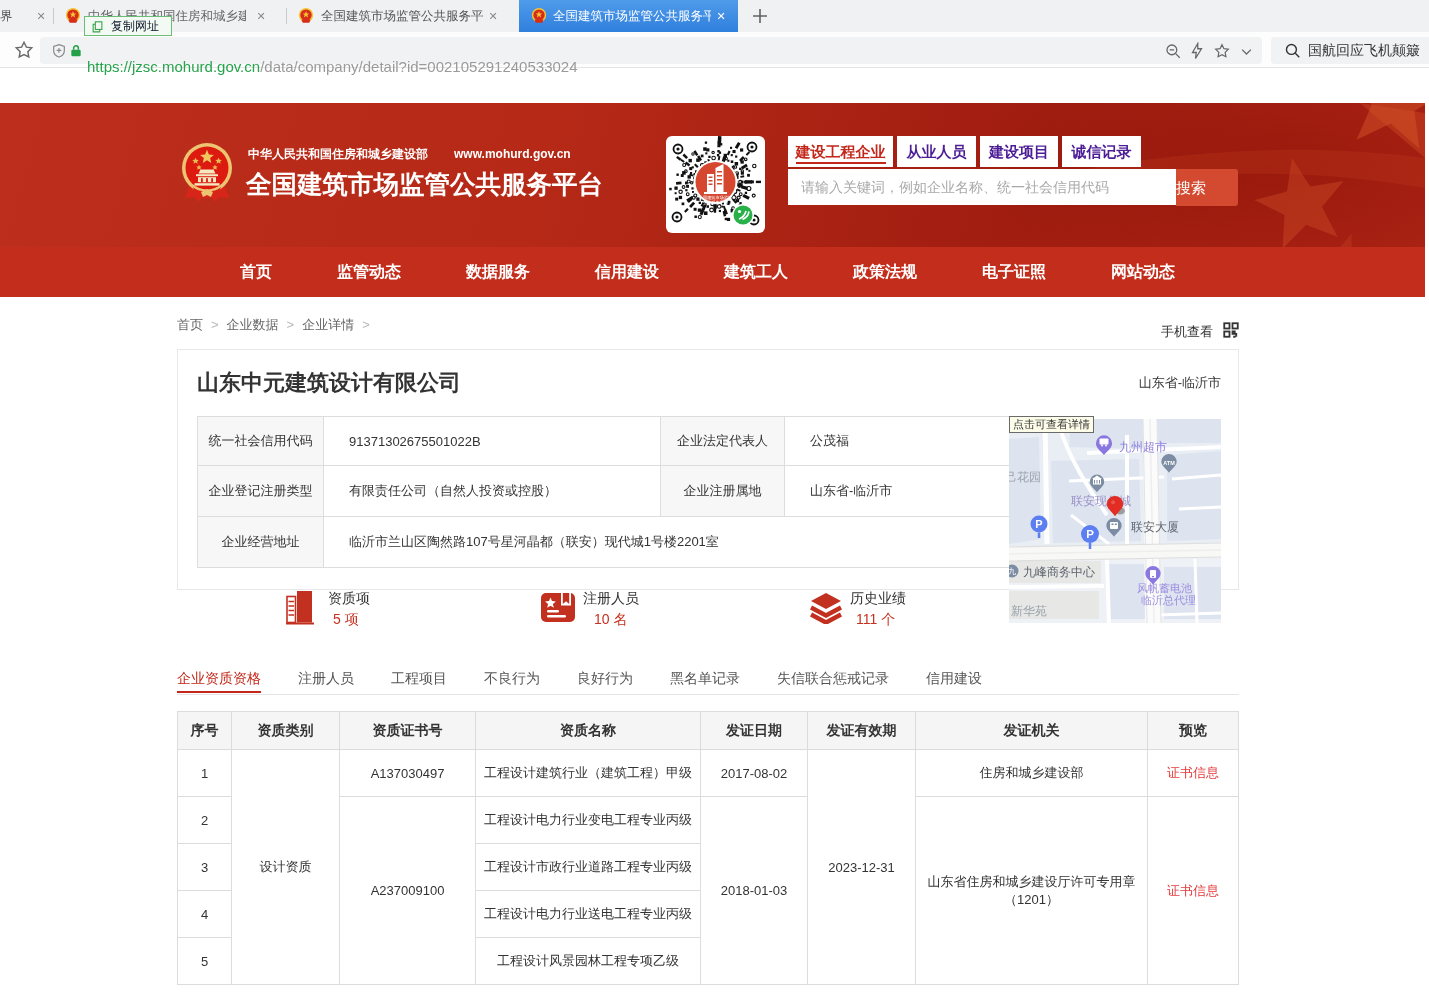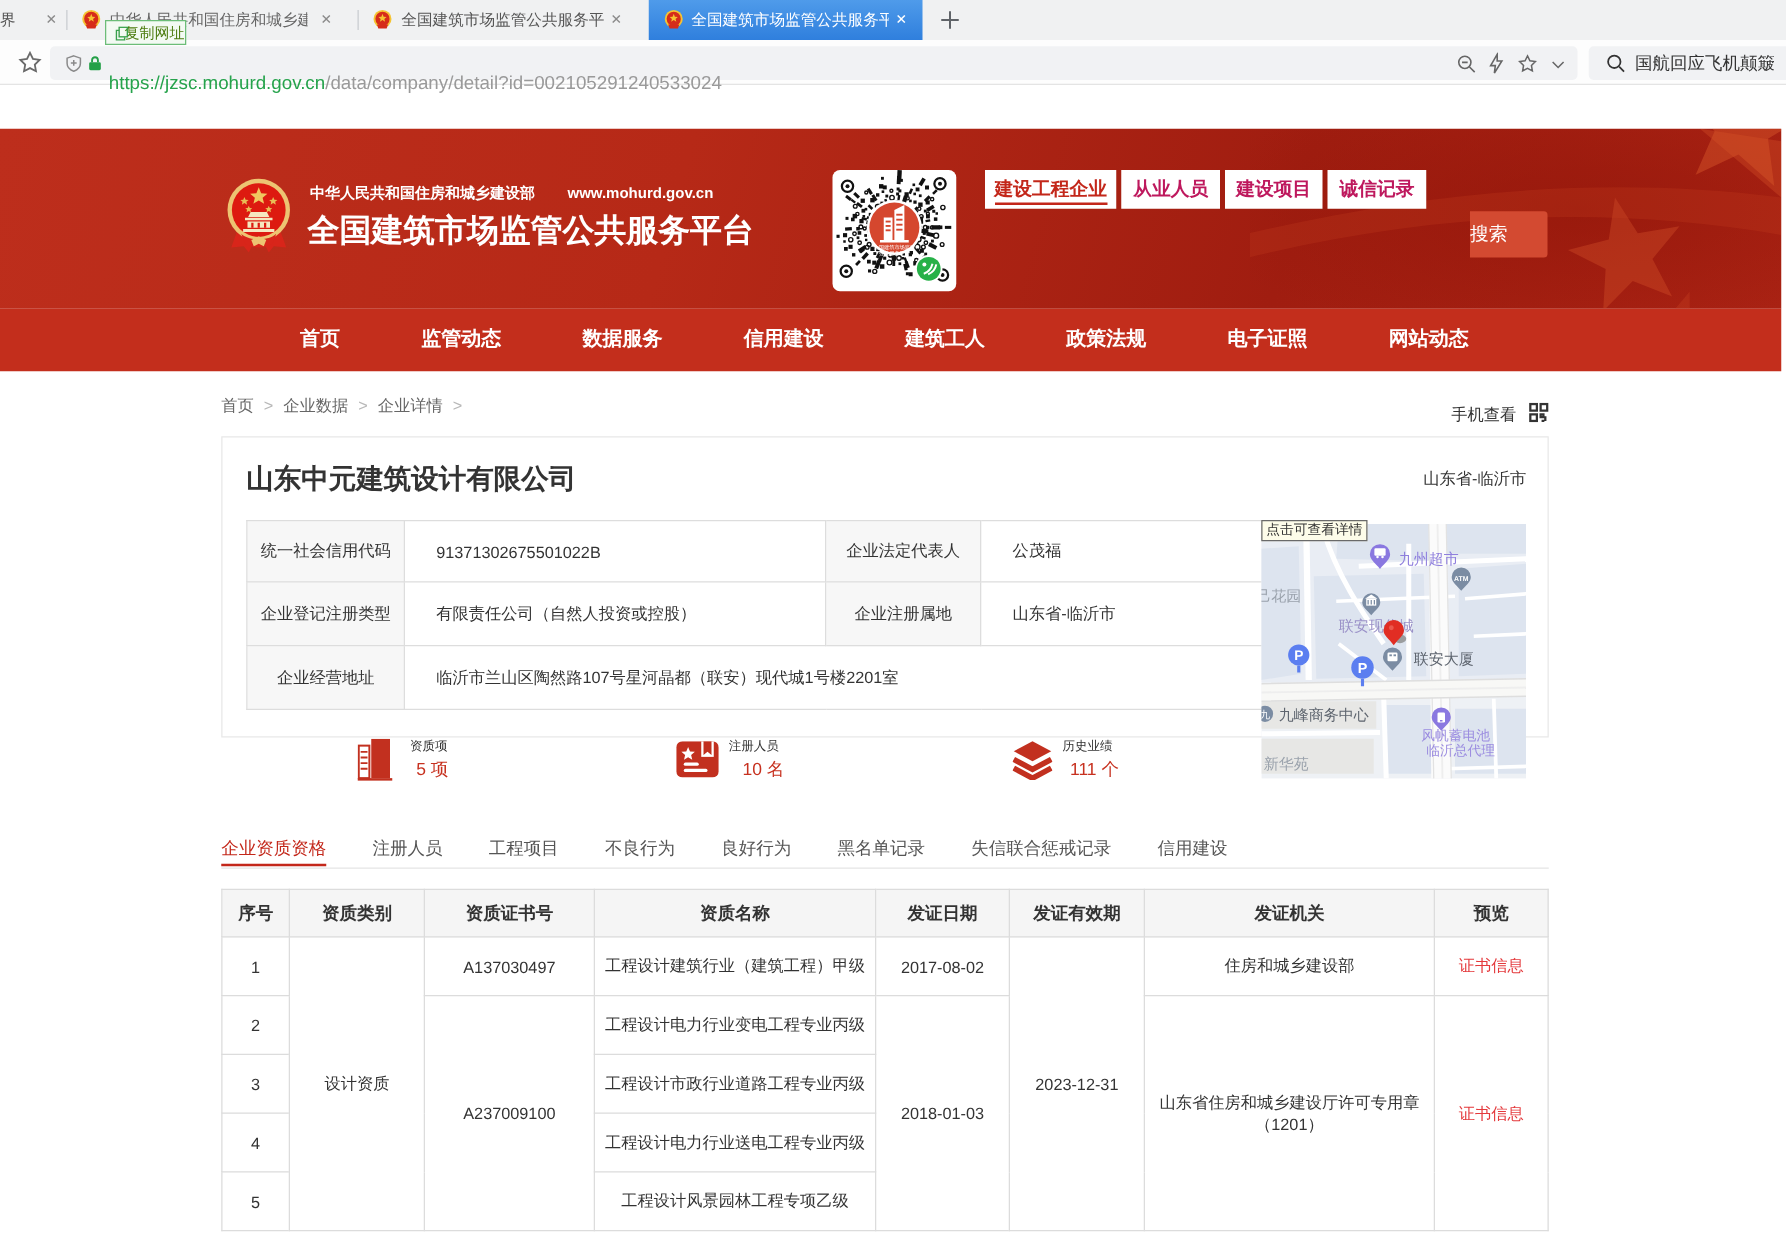--- a/index.html
+++ b/index.html
@@ -9,49 +9,49 @@
   #tabbar { position:absolute; left:0; top:0; width:1429px; height:32px; background:#f0f1f2; }
   .tabsep { position:absolute; top:8px; width:1px; height:16px; background:#c7cbd0; }
   .tab-t { position:absolute; top:0; height:32px; font-size:12.5px; color:#555; }
   .tab-x { position:absolute; top:10px; width:12px; height:12px; color:#8a8a8a; font-size:11px; line-height:12px; text-align:center; }
   .emb { position:absolute; top:7px; width:18px; height:18px; }
   #activetab { position:absolute; left:519px; top:0; width:219px; height:32px;
      background:linear-gradient(180deg,#4f9bea,#2f7fdd); color:#fff; }
   #addrbar { position:absolute; left:0; top:32px; width:1429px; height:36px; background:#fdfdfd; border-bottom:1px solid #e4e4e4; }
   #urlfield { position:absolute; left:40px; top:5px; width:1222px; height:27px; background:#f1f2f4; border-radius:4px; }
   #srchfield { position:absolute; left:1271px; top:5px; width:158px; height:27px; background:#f1f2f4; border-radius:4px 0 0 4px; }
-  #copytip { position:absolute; left:84px; top:16px; width:65px; height:20px; background:#f3faf3;
-     border:1px solid #6cbd78; z-index:60; font-size:12px; color:#4d7c0f; line-height:18px; text-align:center; }
+  #copytip { position:absolute; left:84px; top:16px; width:88px; height:20px; background:#f3faf3;
+     border:1px solid #6cbd78; z-index:60; font-size:12px; color:#0f172a; line-height:18px; text-align:center; }
   
   #hdr { position:absolute; left:0; top:103px; width:1425px; height:144px; overflow:hidden;
      background:linear-gradient(105deg,#bd2e1c 0%,#b62917 38%,#a01d10 72%,#ab2314 100%); }
   #mainnav { position:absolute; left:0; top:247px; width:1425px; height:50px; background:#c32e1c; overflow:hidden; }
   .navitem { float:left; color:#fff; font-size:16px; font-weight:bold; line-height:50px; margin-right:65px; }
   #hdr .t1 { position:absolute; left:248px; top:43px; color:#fff; font-size:12px; font-weight:bold; }
   #hdr .t2 { position:absolute; left:246px; top:64px; color:#fff; font-size:25.5px; font-weight:bold; }
   #qrbox { position:absolute; left:666px; top:33px; width:99px; height:97px; background:#fff; border-radius:6px; }
-  .stab { position:absolute; top:33px; height:31px; background:#fff; font-size:15px; font-weight:bold; color:#be185d; text-align:center; line-height:31px; }
+  .stab { position:absolute; top:33px; height:31px; background:#fff; font-size:15px; font-weight:bold; color:#4c1d95; text-align:center; line-height:31px; }
   #sinput { position:absolute; left:788px; top:66px; width:388px; height:36px; background:#fff;
      color:#a9a9a9; font-size:14px; line-height:36px; padding-left:13px; }
   #sbtn { position:absolute; left:1176px; top:66px; width:62px; height:37px; background:#d34a31; border-radius:0 3px 3px 0;
      color:#fff; font-size:15px; text-align:left; line-height:37px; }
   
   #crumb { position:absolute; left:177px; top:316px; font-size:13px; color:#666; }
   #crumb .sep { color:#b8b8b8; padding:0 8px; font-family:"Liberation Sans",sans-serif; }
   #mview { position:absolute; left:1161px; top:318px; font-size:13px; color:#333; }
   #card { position:absolute; left:177px; top:349px; width:1062px; height:241px; border:1px solid #e8e8e8; background:#fff; }
   #cname { position:absolute; left:19px; top:18px; font-size:22px; font-weight:bold; color:#333; }
   #cloc  { position:absolute; right:17px; top:24px; font-size:13px; color:#333; }
   table.info { position:absolute; left:19px; top:66px; border-collapse:collapse; table-layout:fixed; }
   table.info td { border:1px solid #ddd; font-size:13px; color:#333; }
   table.info td.lb { background:#f7f7f7; text-align:center; width:126px; }
   table.info td.lb2 { background:#f7f7f7; text-align:center; width:124px; }
   table.info td.vl { padding-left:25px; }
   .stat { position:absolute; top:240px; }
-  .stat .lab { font-size:10px; color:#333; }
+  .stat .lab { font-size:14px; color:#333; }
   .stat .val { font-size:14px; color:#c7311f; margin-top:3px; }
   
   #tabs2 { position:absolute; left:177px; top:664px; width:1062px; height:31px; border-bottom:1px solid #e5e5e5; }
   #tabs2 span { float:left; font-size:14px; color:#555; margin-right:37px; height:29px; line-height:29px; }
   #tabs2 span.act { color:#c3271a; border-bottom:2px solid #c3271a; }
   
   table.big { position:absolute; left:177px; top:711px; border-collapse:collapse; table-layout:fixed; }
   table.big th { background:#f5f5f5; font-size:14px; color:#333; font-weight:bold; border:1px solid #dcdcdc; height:38px; }
   table.big td { border:1px solid #dcdcdc; font-size:13px; color:#333; text-align:center; height:47px; }
   table.big td.rl { color:#e4393c; }
@@ -419,20 +419,21 @@
 <circle cx="77" cy="79" r="11" fill="#fff"></circle>
         <circle cx="77" cy="79" r="9.5" fill="#27b148"></circle>
 <path d="M73 83c3-1 6-4 7-8m-3.5 8.5c3.5-1.5 6-5 6.5-8" stroke="#fff" stroke-width="1.6" fill="none"></path>
 <circle cx="73.5" cy="75.5" r="1.6" fill="#fff"></circle>
       </svg></div>
 
   <div class="stab" style="left:788px;width:105px;color:#c3271a;"><span style="border-bottom:2px solid #c3271a;padding-bottom:2px;">建设工程企业</span></div>
   <div class="stab" style="left:897px;width:79px;">从业人员</div>
   <div class="stab" style="left:980px;width:78px;">建设项目</div>
   <div class="stab" style="left:1062px;width:79px;">诚信记录</div>
+  <div id="sinput">请输入关键词，例如企业名称、统一社会信用代码</div>
   <div id="sbtn">搜索</div>
 </div>
 <div id="mainnav">
   <div style="margin-left:240px;">
     <div class="navitem">首页</div>
       <div class="navitem">监管动态</div>
       <div class="navitem">数据服务</div>
       <div class="navitem">信用建设</div>
       <div class="navitem">建筑工人</div>
       <div class="navitem">政策法规</div>

